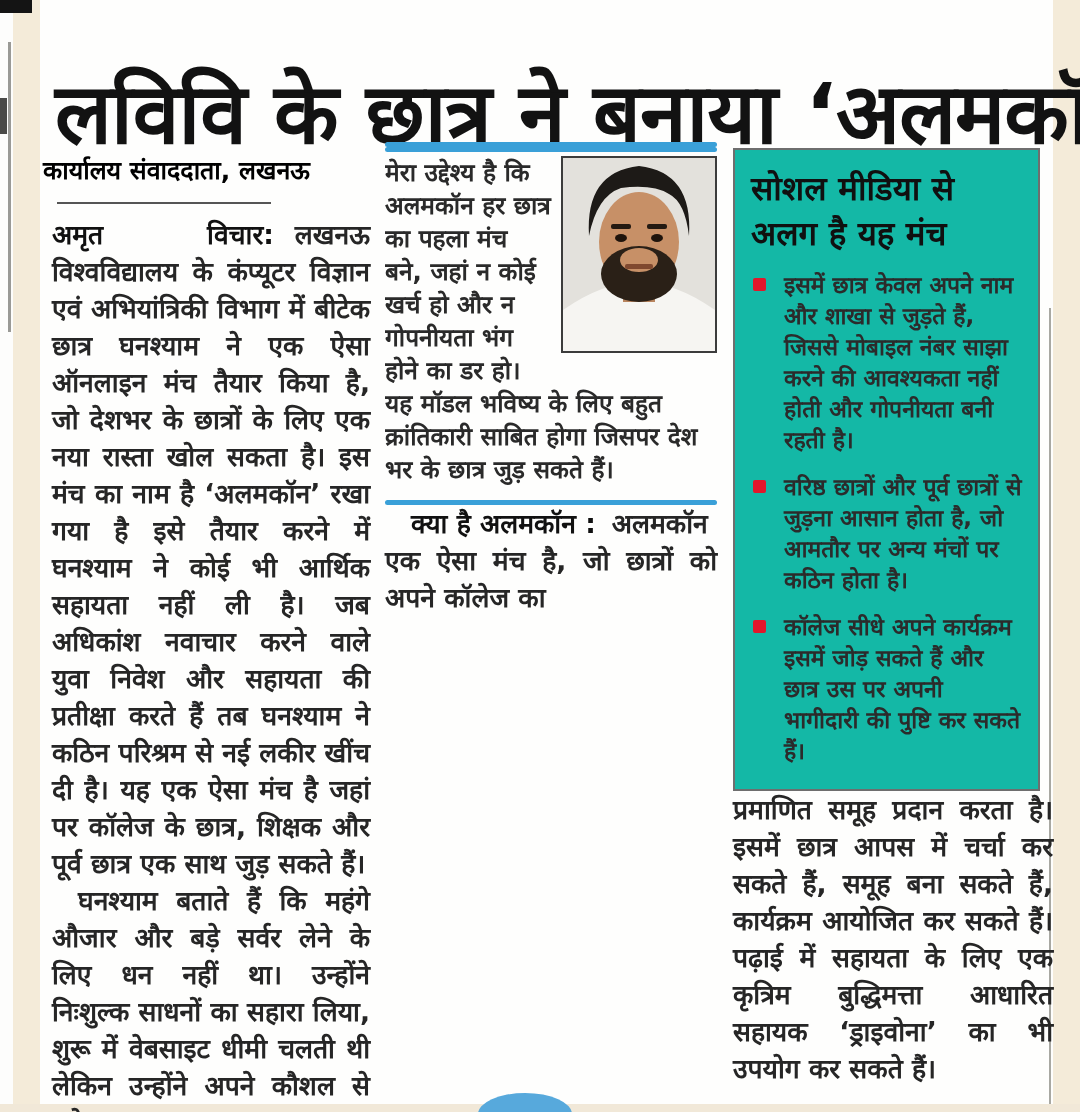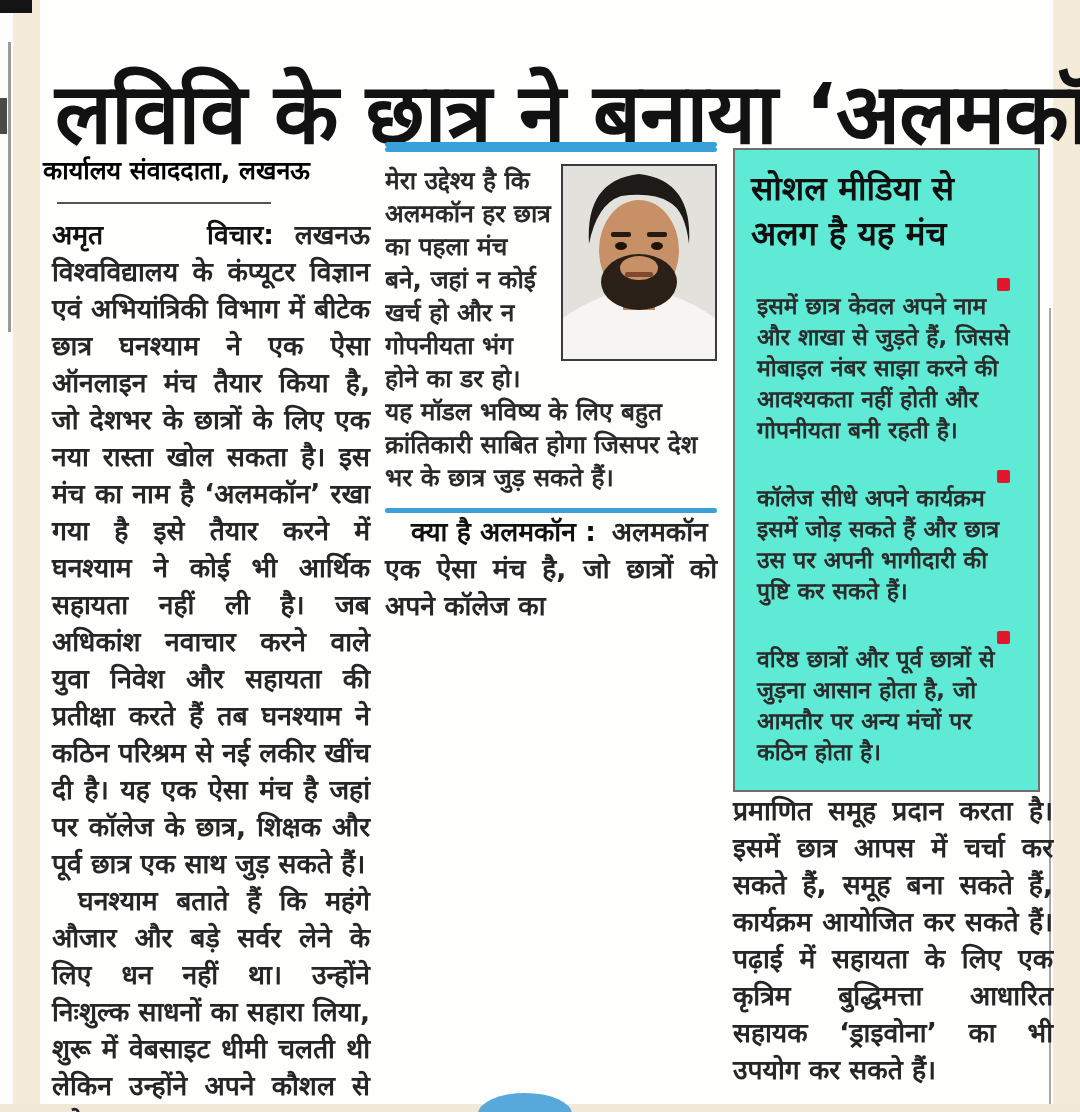--- a/index.html
+++ b/index.html
@@ -78,48 +78,48 @@
   .col-2 { left: 385px; top: 142px; width: 332px; }
   .blue-rule { height: 5px; background: #3aa0d8; border-radius: 3px; }
   .kicker {
     margin: 10px 0 8px 0; padding-left: 26px; position: relative;
     font-size: 27px; line-height: 38px; font-weight: 800; color: #141414;
   }
   .kicker-dot {
     position: absolute; left: 2px; top: 12px; width: 14px; height: 14px;
     border-radius: 50%; background: #5f7f96;
   }
-  .quote-row { margin-top: 12px; overflow: hidden; }
+  .quote-row { margin-top: 4px; overflow: hidden; }
   .photo-frame {
     float: right; width: 156px; height: 197px; margin: 0 0 8px 10px;
     border: 2px solid #3c3c3c; background: #e3e1dc; overflow: hidden;
   }
   .quote-text {
     font-size: 24.5px; line-height: 33px; font-weight: 700; color: #2a2a2a;
     text-align: left;
   }
   .attribution {
     margin-top: 10px; text-align: right;
     font-size: 24px; font-weight: 800; color: #1c1c1c;
   }
   .col2-rule { margin-top: 14px; }
   .col2-body { margin-top: 16px; }
   .subhead { font-weight: 800; color: #111; margin-right: 16px; text-indent: 26px; display: inline-block; }
 
   .col-3 { left: 733px; top: 148px; width: 320px; }
   .sidebar-box {
-    width: 307px; border: 2px solid #6e6e6e; background: #5eead4;
+    width: 307px; border: 2px solid #6e6e6e; background: #14b8a6;
     padding: 16px 16px 22px 16px;
   }
   .sidebar-title {
     font-size: 33px; line-height: 45px; font-weight: 800; color: #101010;
     margin: 0 0 14px 0;
   }
   .sidebar-list { list-style: none; margin: 0; padding: 0; }
-  .sidebar-item { display: flex; align-items: flex-end; margin-bottom: 16px; flex-direction: column; }
+  .sidebar-item { display: flex; align-items: flex-start; margin-bottom: 16px; }
   .sidebar-item:last-child { margin-bottom: 0; }
   .red-square {
     flex: 0 0 13px; width: 13px; height: 13px; margin: 8px 12px 0 2px;
     background: #e2172b; border-radius: 2px;
   }
   .sidebar-item-text {
     font-size: 23px; line-height: 31px; font-weight: 700; color: #2b2b2b;
     padding-left: 6px;
   }
   .col3-body { margin-top: 24px; width: 320px; }
@@ -183,25 +183,25 @@
   <div class="col col-3">
     <div class="sidebar-box">
       <h2 class="sidebar-title">सोशल मीडिया से अलग है यह मंच</h2>
       <ul class="sidebar-list">
         <li class="sidebar-item">
           <span class="red-square"></span>
           <span class="sidebar-item-text">इसमें छात्र केवल अपने नाम और शाखा से जुड़ते हैं, जिससे मोबाइल नंबर साझा करने की आवश्यकता नहीं होती और गोपनीयता बनी रहती है।</span>
         </li>
         <li class="sidebar-item">
           <span class="red-square"></span>
-          <span class="sidebar-item-text">कॉलेज सीधे अपने कार्यक्रम इसमें जोड़ सकते हैं और छात्र उस पर अपनी भागीदारी की पुष्टि कर सकते हैं।</span>
+          <span class="sidebar-item-text">वरिष्ठ छात्रों और पूर्व छात्रों से जुड़ना आसान होता है, जो आमतौर पर अन्य मंचों पर कठिन होता है।</span>
         </li>
         <li class="sidebar-item">
           <span class="red-square"></span>
-          <span class="sidebar-item-text">वरिष्ठ छात्रों और पूर्व छात्रों से जुड़ना आसान होता है, जो आमतौर पर अन्य मंचों पर कठिन होता है।</span>
+          <span class="sidebar-item-text">कॉलेज सीधे अपने कार्यक्रम इसमें जोड़ सकते हैं और छात्र उस पर अपनी भागीदारी की पुष्टि कर सकते हैं।</span>
         </li>
       </ul>
     </div>
     <p class="body-text col3-body">प्रमाणित समूह प्रदान करता है। इसमें छात्र आपस में चर्चा कर सकते हैं, समूह बना सकते हैं, कार्यक्रम आयोजित कर सकते हैं। पढ़ाई में सहायता के लिए एक कृत्रिम बुद्धिमत्ता आधारित सहायक ‘ड्राइवोना’ का भी उपयोग कर सकते हैं।</p>
   </div>
 
   <div class="bottom-blue-arc"></div>
 
 </div>
 

